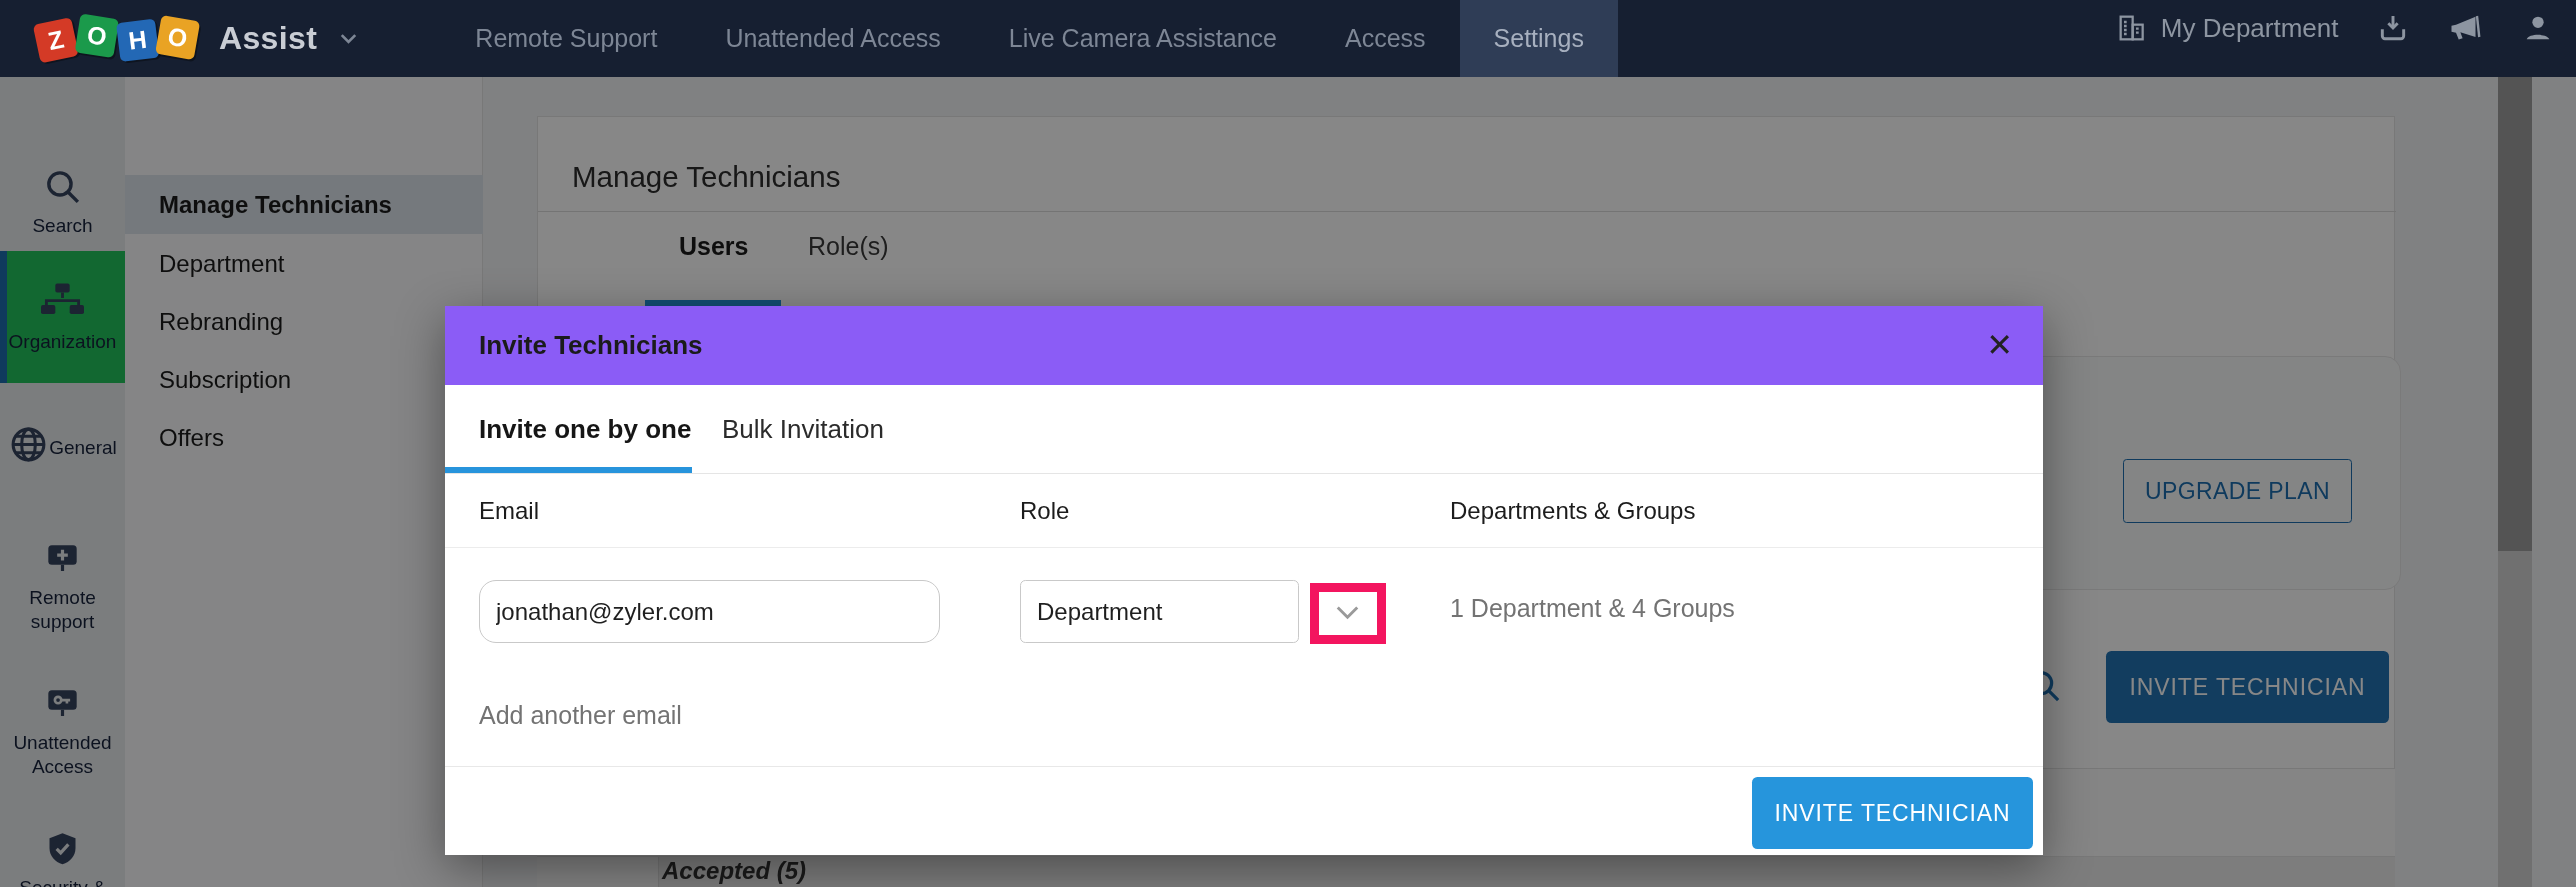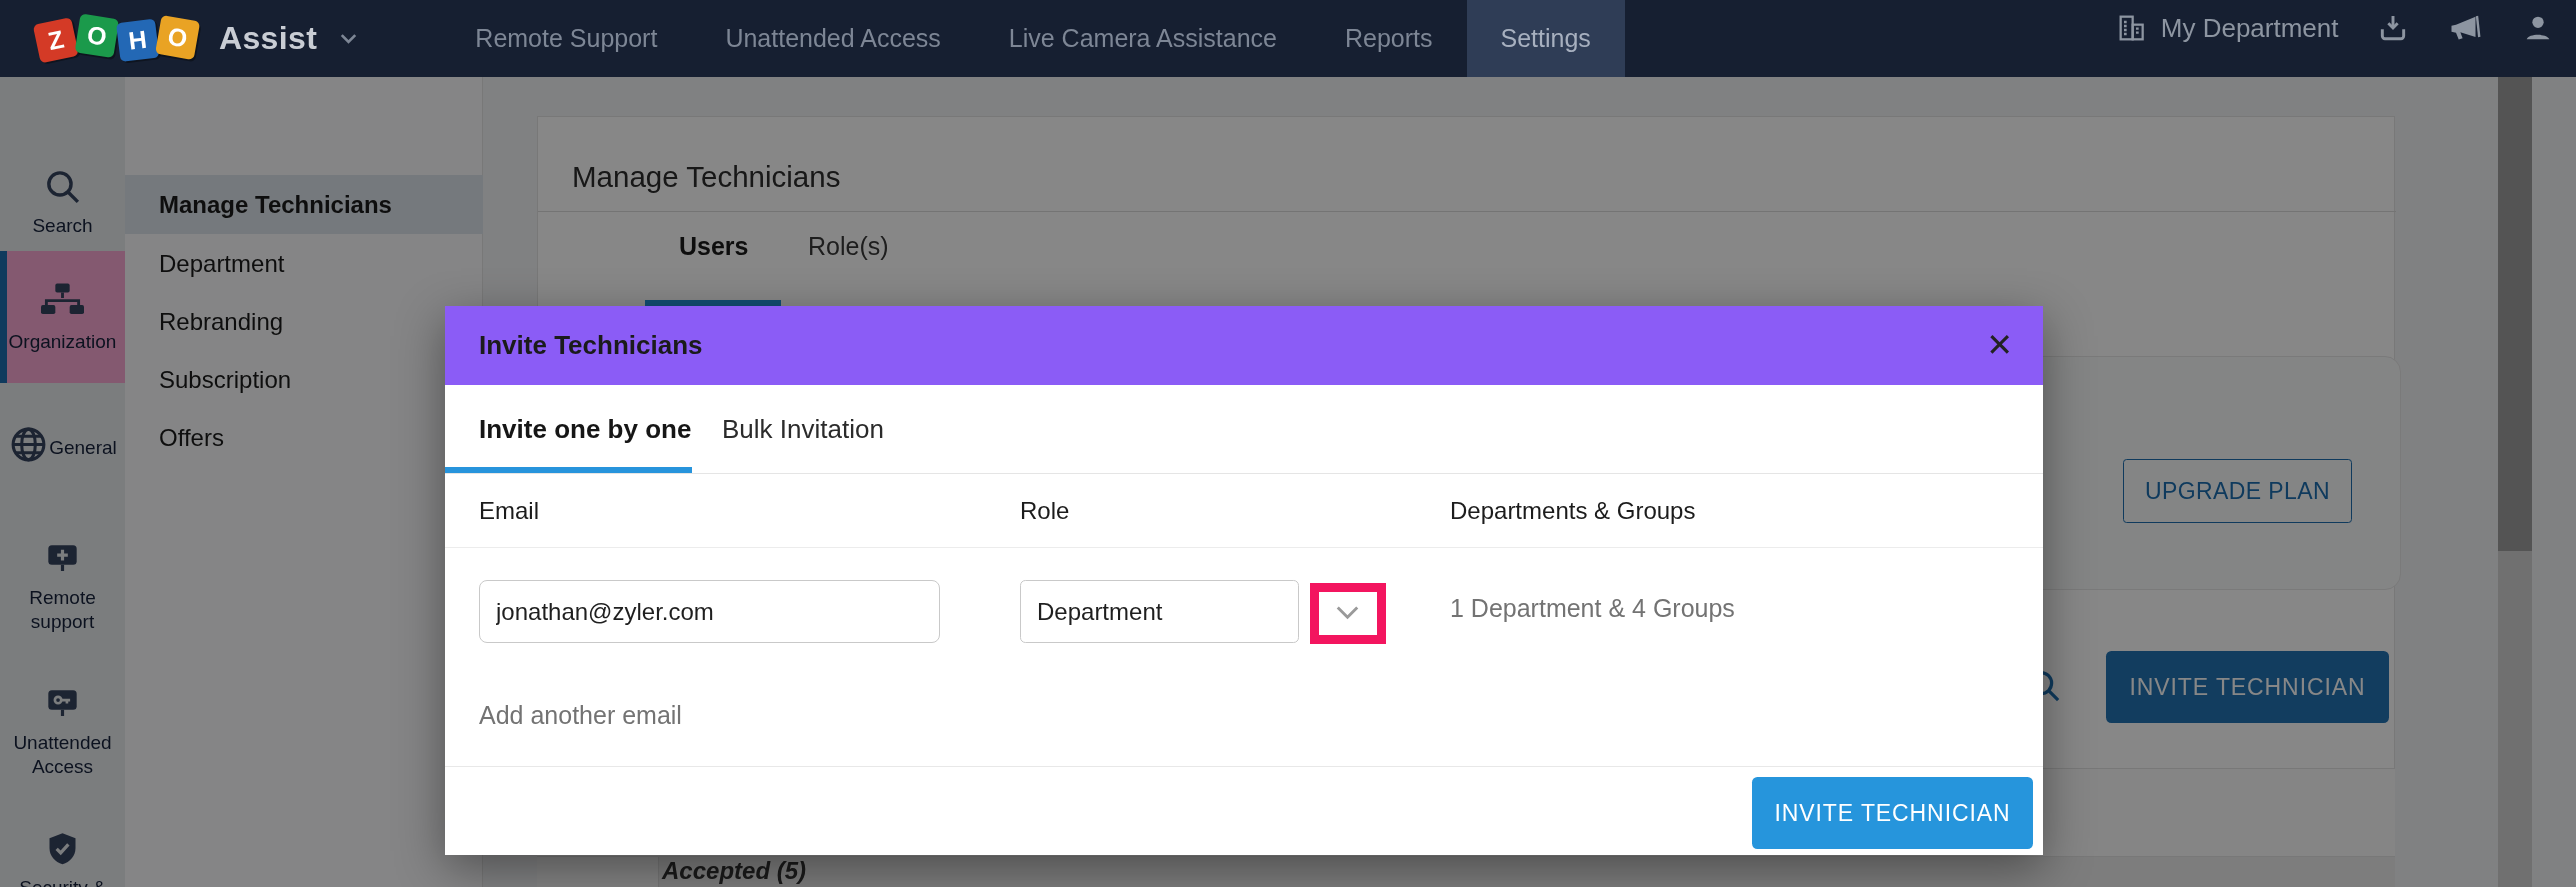--- a/index.html
+++ b/index.html
@@ -25,21 +25,21 @@
   #topbar-right{position:absolute;right:21.5px;top:0;height:56px;display:flex;align-items:center;gap:38px;}
   .dept{display:flex;align-items:center;gap:12.5px;color:#8d95a1;font-size:26px;}
   .tb-ic{color:#8d95a1;display:flex;align-items:center;}
 
   
   #rail{left:0;top:77px;width:125px;height:811px;background:#e9ecef;z-index:1;}
   .rail-item{position:absolute;left:0;width:125px;display:flex;flex-direction:column;align-items:center;
              text-align:center;color:#21314e;cursor:pointer;}
   .rail-item .lbl{font-size:19px;margin-top:7.2px;line-height:24px;color:#17233c;}
   .rail-item svg{color:#36445f;}
-  .rail-item.active{background:#f9a8d4;border-left:7.2px solid #1d6fb0;padding-left:0;width:125px;}
+  .rail-item.active{background:#22c55e;border-left:7.2px solid #1d6fb0;padding-left:0;width:125px;}
   .rail-item.active .inner{margin-left:-7.2px;}
 
   
   #submenu{left:125px;top:77px;width:358px;height:811px;background:#fbfcfd;z-index:1;border-right:0.9px solid #e3e3e3;}
   .sm-row{position:absolute;left:0;width:358px;height:59px;line-height:59px;padding-left:34px;
           font-size:24px;color:#1c1c1c;cursor:pointer;}
   .sm-row.active{background:#dde4ec;font-weight:bold;}
 
   
   #maincard{left:537px;top:116px;width:1858px;height:771px;background:#ffffff;border:0.9px solid #e2e2e2;z-index:1;}
@@ -67,21 +67,21 @@
          box-shadow:0 12.5px 45px rgba(0,0,0,.4);}
   #modal-header{position:absolute;left:0;top:0;width:1598px;height:79px;background:#8b5cf6;}
   #modal-title{position:absolute;left:34px;top:0;line-height:79px;font-size:26px;font-weight:bold;color:#1b1b1b;}
   #modal-close{position:absolute;right:30px;top:19.7px;font-size:32px;color:#222;cursor:pointer;line-height:39px;}
   #modal-tabs{position:absolute;left:0;top:79px;width:1598px;height:89px;border-bottom:0.9px solid #e5e5e5;}
   .mtab{position:absolute;top:0;height:89px;line-height:89px;font-size:26px;color:#2b2b2b;cursor:pointer;}
   .mtab.active{font-weight:bold;color:#161616;}
   #mtab-underline{position:absolute;left:0;top:82px;width:247px;height:6.3px;background:#2794dc;}
   .mcol{position:absolute;top:168px;height:73px;line-height:73px;font-size:24px;color:#1c1c1c;}
   #modal-colrow-border{position:absolute;left:0;top:241px;width:1598px;border-top:0.9px solid #ececec;}
-  #email-input{position:absolute;left:34px;top:274px;width:461px;height:63px;border:0.9px solid #c9c9c9;border-radius:8px;
+  #email-input{position:absolute;left:34px;top:274px;width:461px;height:63px;border:0.9px solid #c9c9c9;border-radius:17px;
                font-size:24px;color:#1f1f1f;padding:0 16px;font-family:inherit;outline:none;}
   #role-box{position:absolute;left:575px;top:274px;width:279px;height:63px;border:0.9px solid #c9c9c9;border-radius:5.4px;
             font-size:24px;color:#1f1f1f;padding:0 16px;display:flex;align-items:center;cursor:pointer;background:#fff;}
   #role-arrow-zone{position:absolute;left:854px;top:274px;width:97px;height:63px;display:flex;align-items:center;justify-content:center;color:#9a9a9a;cursor:pointer;}
   #pink-annotation{position:absolute;left:865px;top:277px;width:76px;height:61px;border:9.8px solid #f3155f;z-index:120;pointer-events:none;}
   .mlink{position:absolute;font-size:25px;color:#737373;cursor:pointer;}
   #dept-link{left:1005px;top:288px;}
   #add-link{left:34px;top:395px;}
   #modal-footer-border{position:absolute;left:0;top:460px;width:1598px;border-top:0.9px solid #e8e8e8;}
   #modal-submit{position:absolute;left:1307px;top:471px;width:281px;height:72px;background:#2695dc;border-radius:5.4px;
@@ -103,21 +103,21 @@
       <span class="caret">
         <svg width="27" height="27" viewBox="0 0 24 24" fill="none" stroke="currentColor" stroke-width="2.4">
             <path d="M6 9l6 6 6-6"></path>
           </svg>
       </span>
     </div>
     <div id="topnav">
       <div class="navitem">Remote Support</div>
       <div class="navitem">Unattended Access</div>
       <div class="navitem">Live Camera Assistance</div>
-      <div class="navitem">Reports</div>
+      <div class="navitem">Access</div>
       <div class="navitem active">Settings</div>
     </div>
     <div id="topbar-right">
       <div class="dept">
         <span class="tb-ic">
           <svg width="32" height="32" viewBox="0 0 24 24" fill="none" stroke="currentColor" stroke-width="1.7">
             <rect x="3.5" y="3.5" width="9" height="17"></rect>
               <rect x="12.5" y="9.5" width="7.5" height="11"></rect>
             <path d="M6 7.5h2M6 10.5h2M6 13.5h2M6 16.5h2M15 12.5h2M15 15.5h2"></path>
           </svg>

